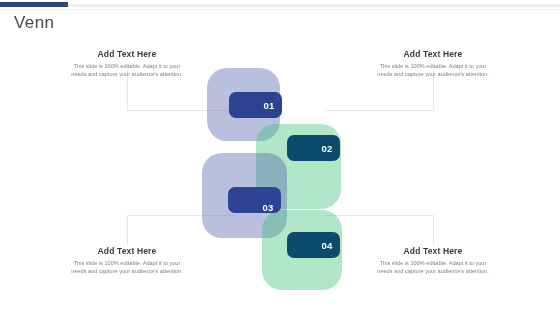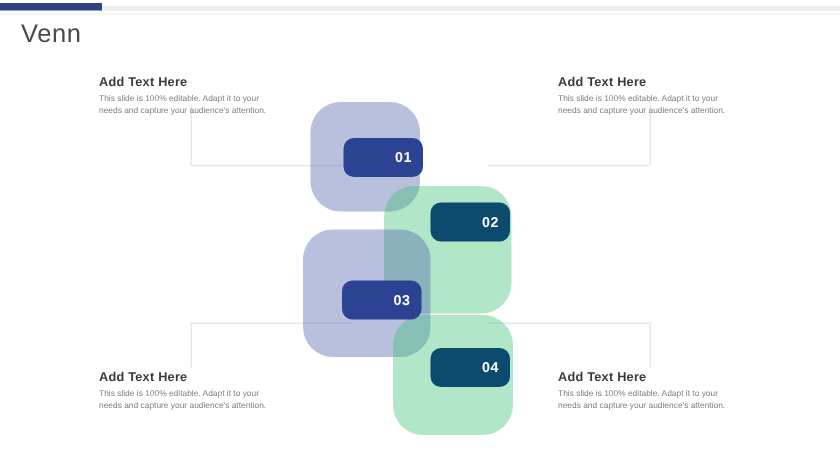--- a/index.html
+++ b/index.html
@@ -104,21 +104,21 @@
     z-index: 8;
     padding-left: 27px;
   }
   .badge.n1, .badge.n3 { background: #2c4292; }
   .badge.n2, .badge.n4 { background: #0c4a6e; }
 
   
   .callout {
     position: absolute;
     width: 122px;
-    text-align: left;
+    text-align: center;
   }
   .callout-title {
     font-size: 8.5px;
     font-weight: 700;
     color: #3b3b3b;
     letter-spacing: .15px;
     margin-bottom: 3px;
   }
   .callout-body {
     font-size: 5.6px;
@@ -155,21 +155,21 @@
     <div class="blob b-green" style="left:256px; top:94px;  width:85px; height:85px;"></div>
     <div class="blob b-blue" style="left:202px; top:123px; width:85px; height:85px;"></div>
     <div class="blob b-green" style="left:262px; top:180px; width:80px; height:80px;"></div>
 
     <div class="badge n1" style="left:229px; top:62px;">
       <span>01</span>
     </div>
     <div class="badge n2" style="left:287px; top:105px;">
       <span>02</span>
     </div>
-    <div class="badge n3" style="left:228px; top:157px;">
+    <div class="badge n3" style="left:228px; top:157px;align-items:flex-end;">
       <span>03</span>
     </div>
     <div class="badge n4" style="left:287px; top:202px;">
       <span>04</span>
     </div>
   </div>
 
   <div class="callout" style="left:66px; top:49px;">
     <div class="callout-title">Add Text Here</div>
     <div class="callout-body">This slide is 100% editable. Adapt it to your needs and capture your audience's attention.</div>

